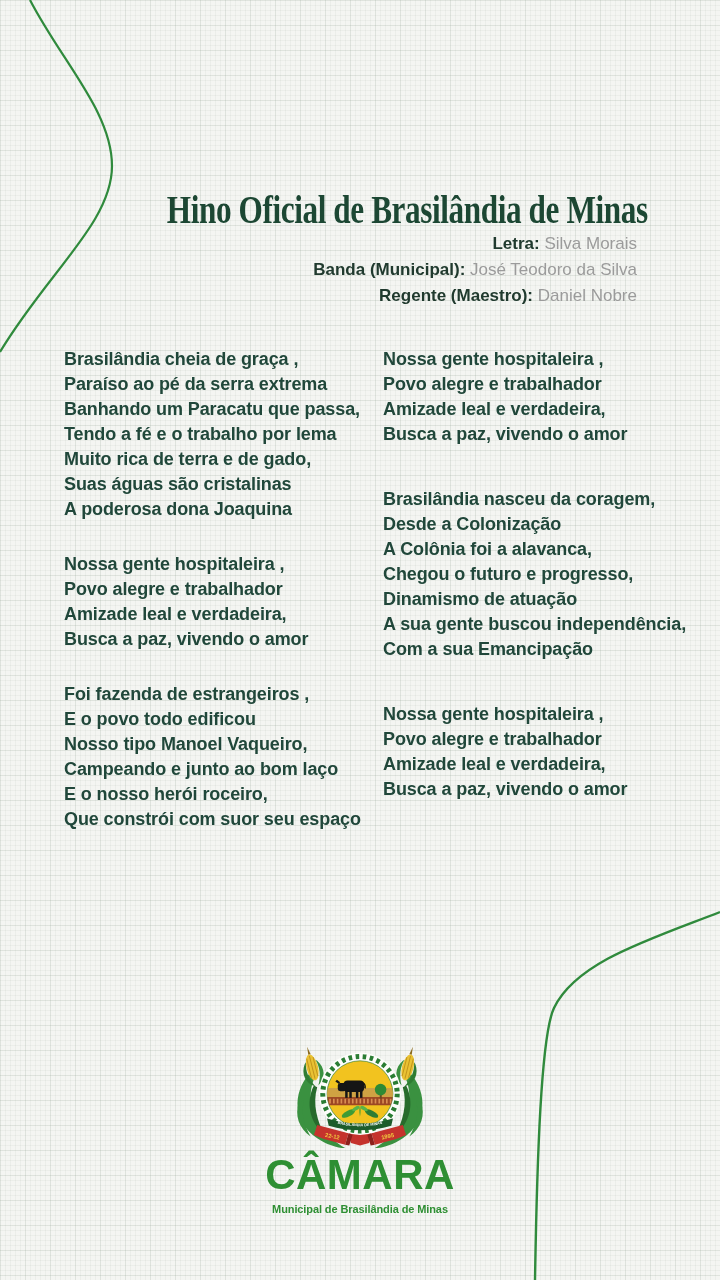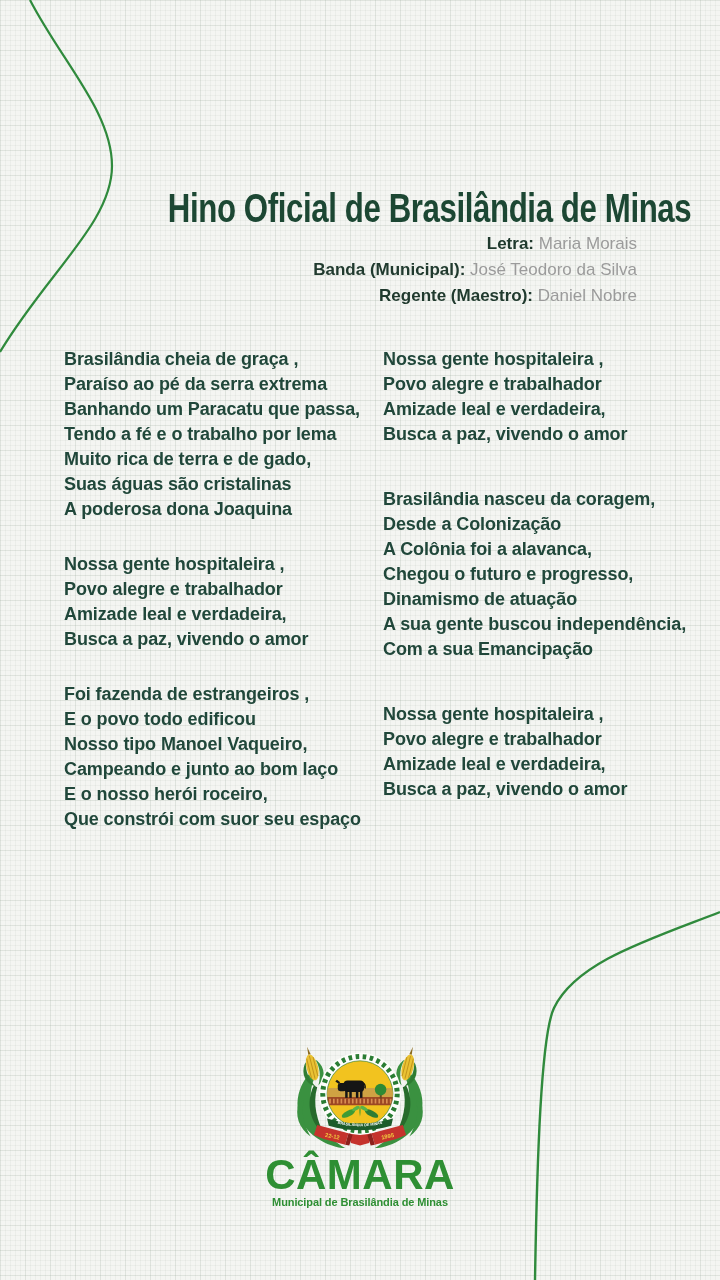--- a/index.html
+++ b/index.html
@@ -8,60 +8,60 @@
     font-family:"Liberation Sans",sans-serif;
     background-color:#f4f5f2;
     background-image:
       linear-gradient(rgba(160,175,162,.10) 1px, transparent 1px),
       linear-gradient(90deg, rgba(160,175,162,.10) 1px, transparent 1px),
       linear-gradient(rgba(150,168,152,.16) 1px, transparent 1px),
       linear-gradient(90deg, rgba(150,168,152,.16) 1px, transparent 1px);
     background-size:5px 5px,5px 5px,25px 25px,25px 25px;
   }
   .curves{position:absolute;left:0;top:0;width:720px;height:1280px;pointer-events:none;}
-  .title-row{position:absolute;top:186px;left:0;right:0;padding-left:94px;text-align:center;}
+  .title-row{position:absolute;top:186px;left:0;right:0;padding-left:94px;text-align:center;font-family:Liberation Serif, serif;}
   .title{
     display:inline-block;white-space:nowrap;
     font-size:40px;font-weight:bold;color:#1c4733;letter-spacing:-.5px;
     transform:scaleX(.78);transform-origin:center;
   }
   .credits{position:absolute;top:231px;right:83px;text-align:right;font-size:17px;line-height:26px;}
   .credit-label{font-weight:bold;color:#203a2e;}
   .credit-value{color:#9b9b9b;font-weight:normal;}
   .lyrics-col{position:absolute;top:347px;width:335px;color:#20473a;font-weight:bold;font-size:18px;line-height:25px;letter-spacing:-.1px;}
   .col-left{left:64px;}
   .col-right{left:383px;}
   .col-left .stanza{margin:0 0 30px 0;}
   .col-right .stanza{margin:0 0 40px 0;}
   .line{white-space:nowrap;}
   .logo{position:absolute;left:0;right:0;top:1046px;display:flex;flex-direction:column;align-items:center;}
   .logo svg{display:block;}
   .org-name{
     font-size:42px;font-weight:bold;color:#2e8f33;line-height:40px;margin-top:2px;letter-spacing:.5px;white-space:nowrap;
   }
   .org-subtitle{
-    font-size:11px;font-weight:bold;color:#2e8f33;letter-spacing:-.1px;margin-top:1px;white-space:nowrap;
+    font-size:11px;font-weight:bold;color:#2e8f33;letter-spacing:-.1px;margin-top:8px;white-space:nowrap;
   }
 </style>
 </head>
 <body>
 
 <svg class="curves" viewBox="0 0 720 1280">
   <path d="M30 0 C 62 62, 112 112, 112 166 C 112 222, 48 272, 0 352" fill="none" stroke="#2f8a3c" stroke-width="2.2"></path>
   <path d="M720 912 C 648 940, 576 962, 554 1008 C 541 1035, 537 1160, 535 1280" fill="none" stroke="#2f8a3c" stroke-width="2.4"></path>
 </svg>
 
 <div class="title-row">
   <div class="title">Hino Oficial de Brasilândia de Minas</div>
 </div>
 
 <div class="credits">
   <div>
     <span class="credit-label">Letra:</span>
-    <span class="credit-value">Maria Morais</span>
+    <span class="credit-value">Silva Morais</span>
   </div>
   <div>
     <span class="credit-label">Banda (Municipal):</span>
     <span class="credit-value">José Teodoro da Silva</span>
   </div>
   <div>
     <span class="credit-label">Regente (Maestro):</span>
     <span class="credit-value">Daniel Nobre</span>
   </div>
 </div>

